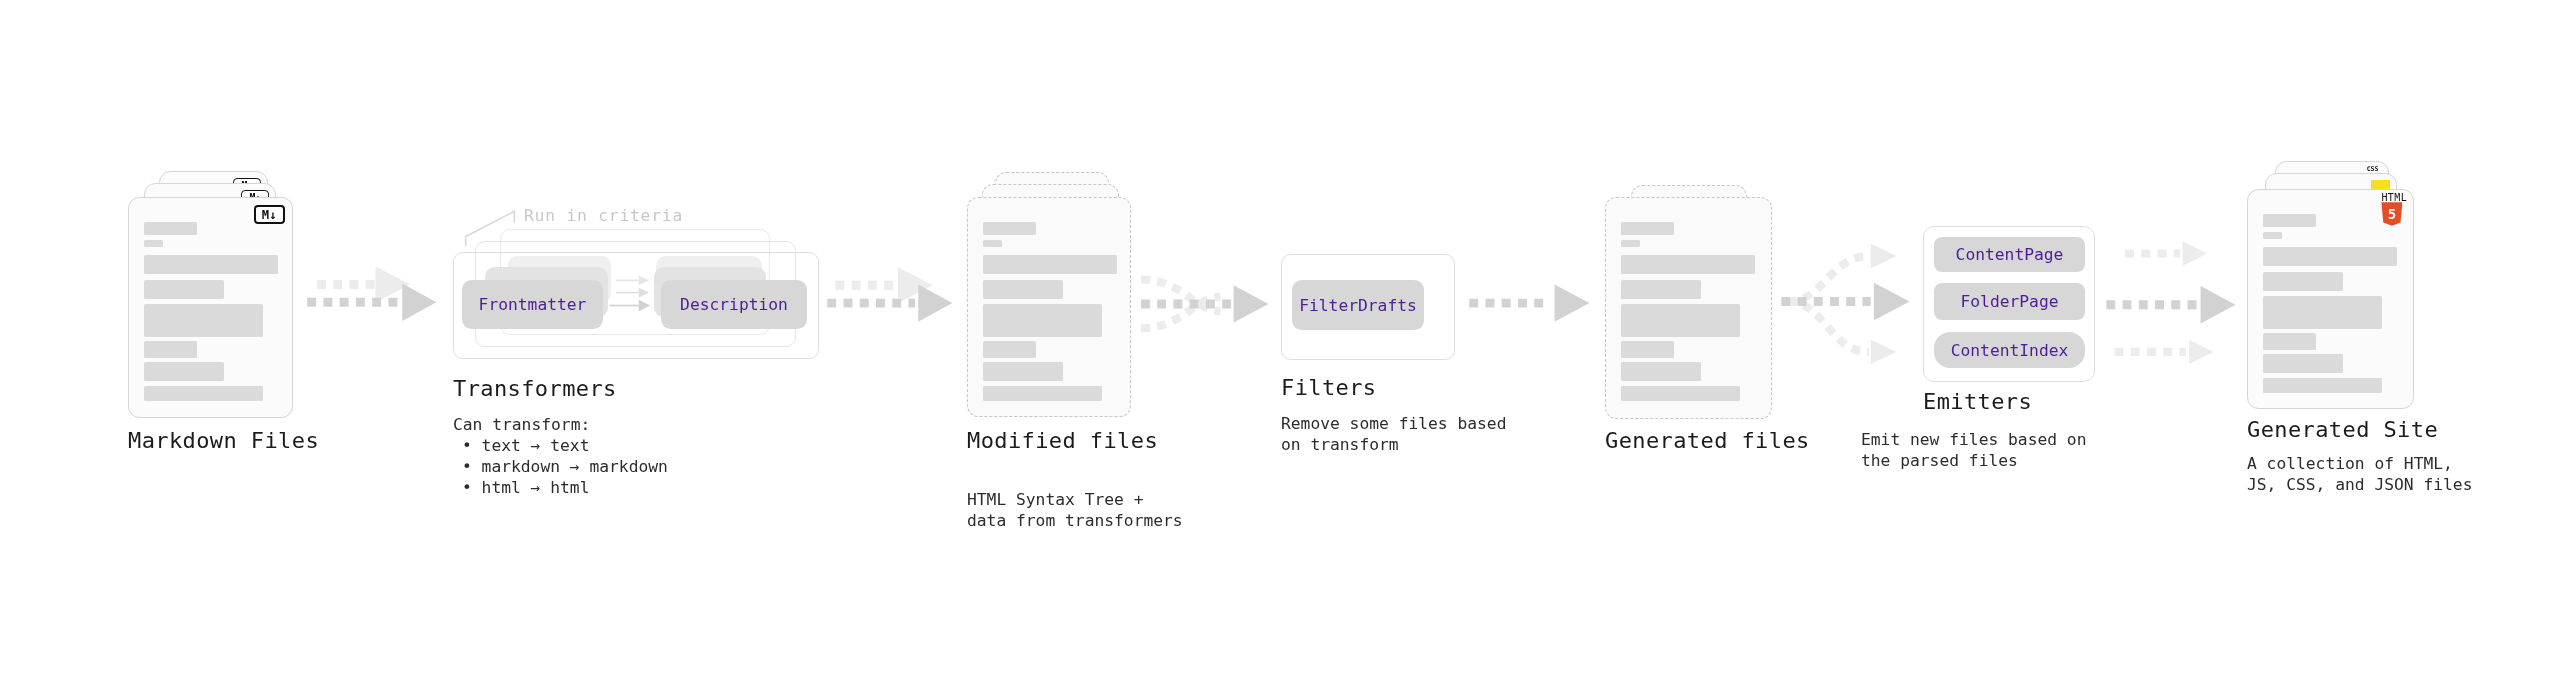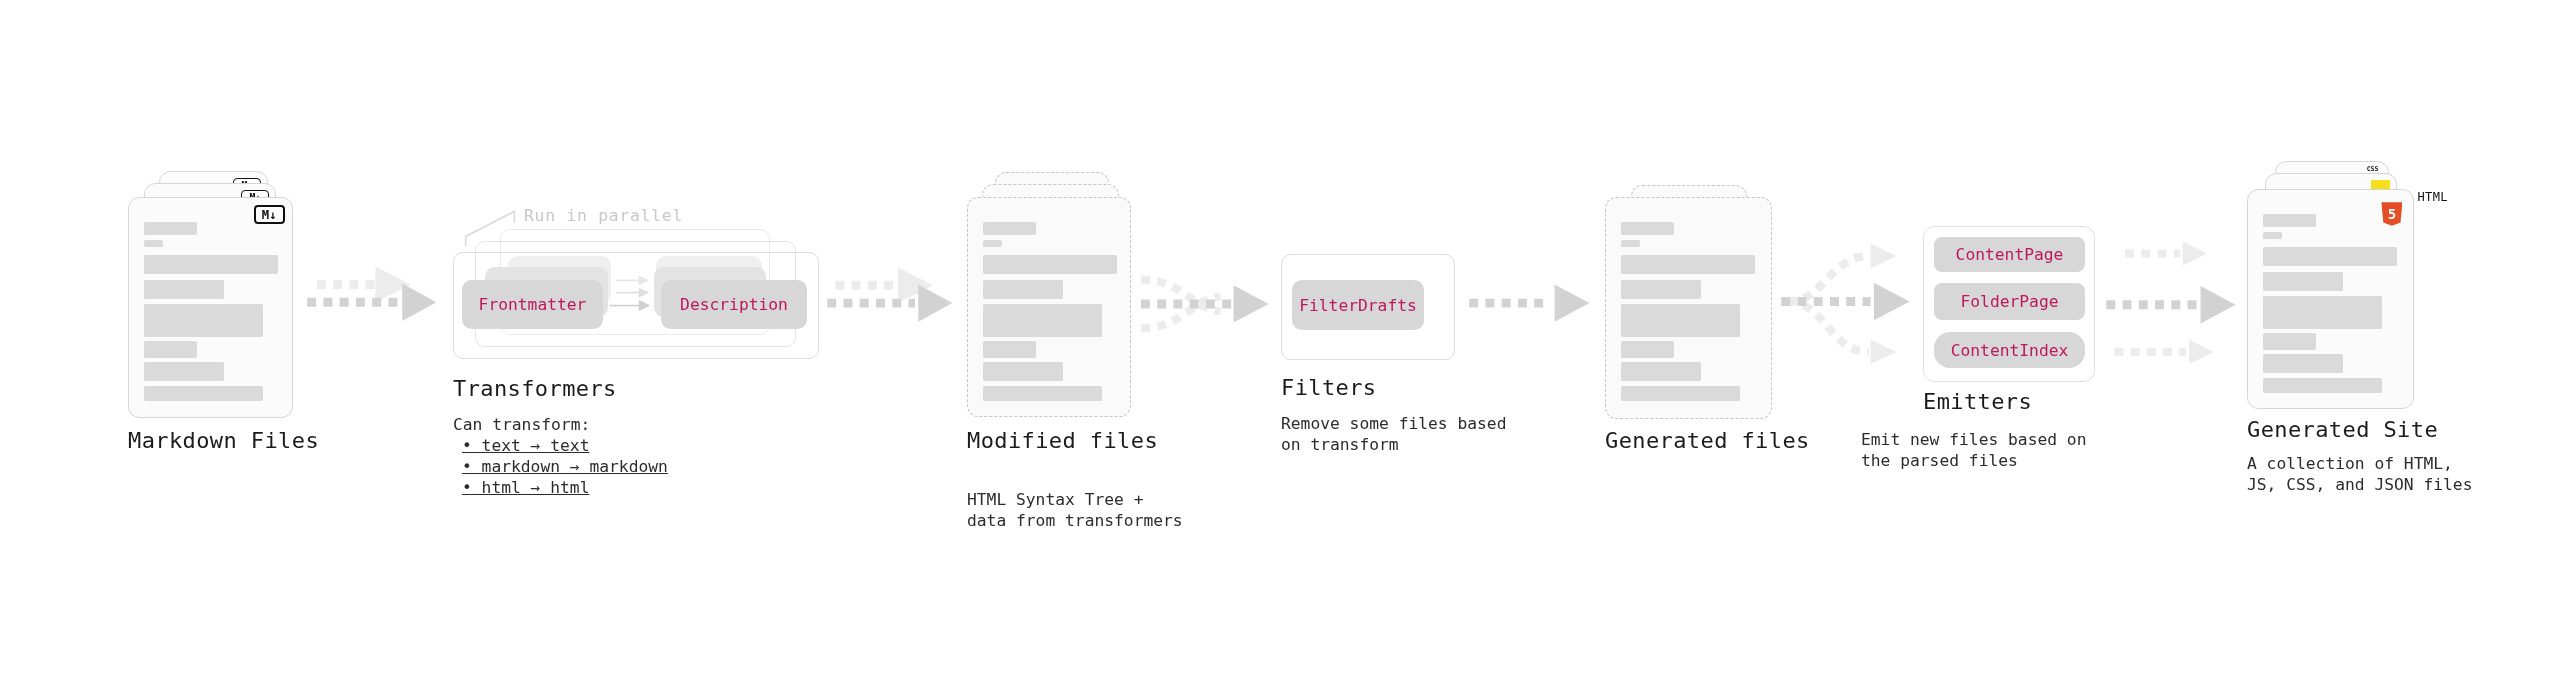--- a/index.html
+++ b/index.html
@@ -21,45 +21,45 @@
   .b4{left:14.6px;top:82px;width:80px;height:18.7px;}
   .b5{left:14.6px;top:106px;width:119px;height:32.5px;}
   .b6{left:14.6px;top:143px;width:53px;height:17px;}
   .b7{left:14.6px;top:164px;width:80px;height:18.7px;}
   .b8{left:14.6px;top:188px;width:119px;height:14.6px;}
 
   .panel{position:absolute;border:1.6px solid #dedede;border-radius:9.8px;box-sizing:border-box;background:transparent;}
   .node{
     position:absolute;background:#d7d7d7;border-radius:9.8px;
     display:flex;align-items:center;justify-content:center;
-    font-size:16.3px;color:#be185d;white-space:nowrap;
+    font-size:16.3px;color:#4c1d95;white-space:nowrap;
   }
   .ghost1{background:#e3e3e3;}
   .ghost2{background:#efefef;}
 
   .title{position:absolute;font-size:22px;color:#1b1b1b;white-space:nowrap;letter-spacing:0.4px;}
   .desc{position:absolute;font-size:16.3px;line-height:21px;color:#2c2c2c;white-space:nowrap;}
-  .desc .indent{padding-left:9px;text-decoration:underline;}
+  .desc .indent{padding-left:9px;}
   .note{position:absolute;font-size:16.3px;color:#c8c8c8;white-space:nowrap;letter-spacing:0.8px;}
 
   
   .md-badge{
     position:absolute;top:7.3px;right:7.3px;width:31px;height:18.7px;background:#ffffff;
     border:2.4px solid #101010;border-radius:4.1px;display:flex;align-items:center;justify-content:center;
     font-size:12.2px;font-weight:bold;color:#101010;box-sizing:border-box;
   }
   .md-badge.small{width:28px;height:16.3px;font-size:9.8px;border-width:1.6px;top:5.7px;right:5.7px;}
 
   
   .css-badge{position:absolute;top:4.1px;right:6.5px;width:18px;text-align:center;}
   .css-badge .css-txt{font-size:6.5px;font-weight:bold;color:#111;line-height:6.5px;letter-spacing:0;}
   .css-badge .css-bar{margin-top:0.8px;height:2.4px;background:#2962f1;border-radius:0.8px;}
   .js-badge{position:absolute;top:5.7px;right:6.5px;width:18.7px;height:9.8px;background:#f7df1e;}
   .html5-badge{position:absolute;top:4.1px;right:10.6px;width:21px;text-align:center;}
-  .html5-label{font-size:12px;font-weight:normal;color:#111;line-height:7.3px;letter-spacing:0.4px;margin-left:36px;}
+  .html5-label{font-size:10px;font-weight:normal;color:#111;line-height:7.3px;letter-spacing:0.4px;}
   .html5-shield{
     position:relative;margin-top:0.8px;width:21px;height:23.6px;background:#e44d26;
     clip-path:polygon(0 0,100% 0,91% 86%,50% 100%,9% 86%);
     display:flex;align-items:center;justify-content:center;
   }
   .html5-shield span{color:#ffffff;font-size:14px;font-weight:bold;line-height:14px;}
 
   
   .dash{fill:none;stroke-width:11;stroke-dasharray:11 9;stroke-linecap:butt;}
   .dash.dark{stroke:#d2d2d2;}
@@ -147,21 +147,21 @@
       <div class="bar b4"></div>
       <div class="bar b5"></div>
       <div class="bar b6"></div>
       <div class="bar b7"></div>
       <div class="bar b8"></div>
     </div>
     <div class="title" style="left:128px;top:428px;z-index:5">Markdown Files</div>
   </div>
 
   <div>
-    <div class="note" style="left:524px;top:206px;z-index:2">Run in parallel</div>
+    <div class="note" style="left:524px;top:206px;z-index:2">Run in criteria</div>
 
     <div class="panel" style="left:500px;top:229px;width:270px;height:106px;border-color:#e9e9e9;z-index:2"></div>
     <div class="panel" style="left:475px;top:241px;width:321px;height:106px;border-color:#e4e4e4;z-index:2"></div>
     <div class="panel" style="left:453px;top:252px;width:366px;height:107px;border-color:#dedede;z-index:2"></div>
 
     <div class="node ghost2" style="left:508px;top:256px;width:103px;height:47px;z-index:3"></div>
     <div class="node ghost2" style="left:656px;top:256px;width:106px;height:47px;z-index:3"></div>
     <div class="node ghost1" style="left:485px;top:267px;width:123px;height:50px;z-index:4"></div>
     <div class="node ghost1" style="left:654px;top:267px;width:112px;height:50px;z-index:4"></div>
 

